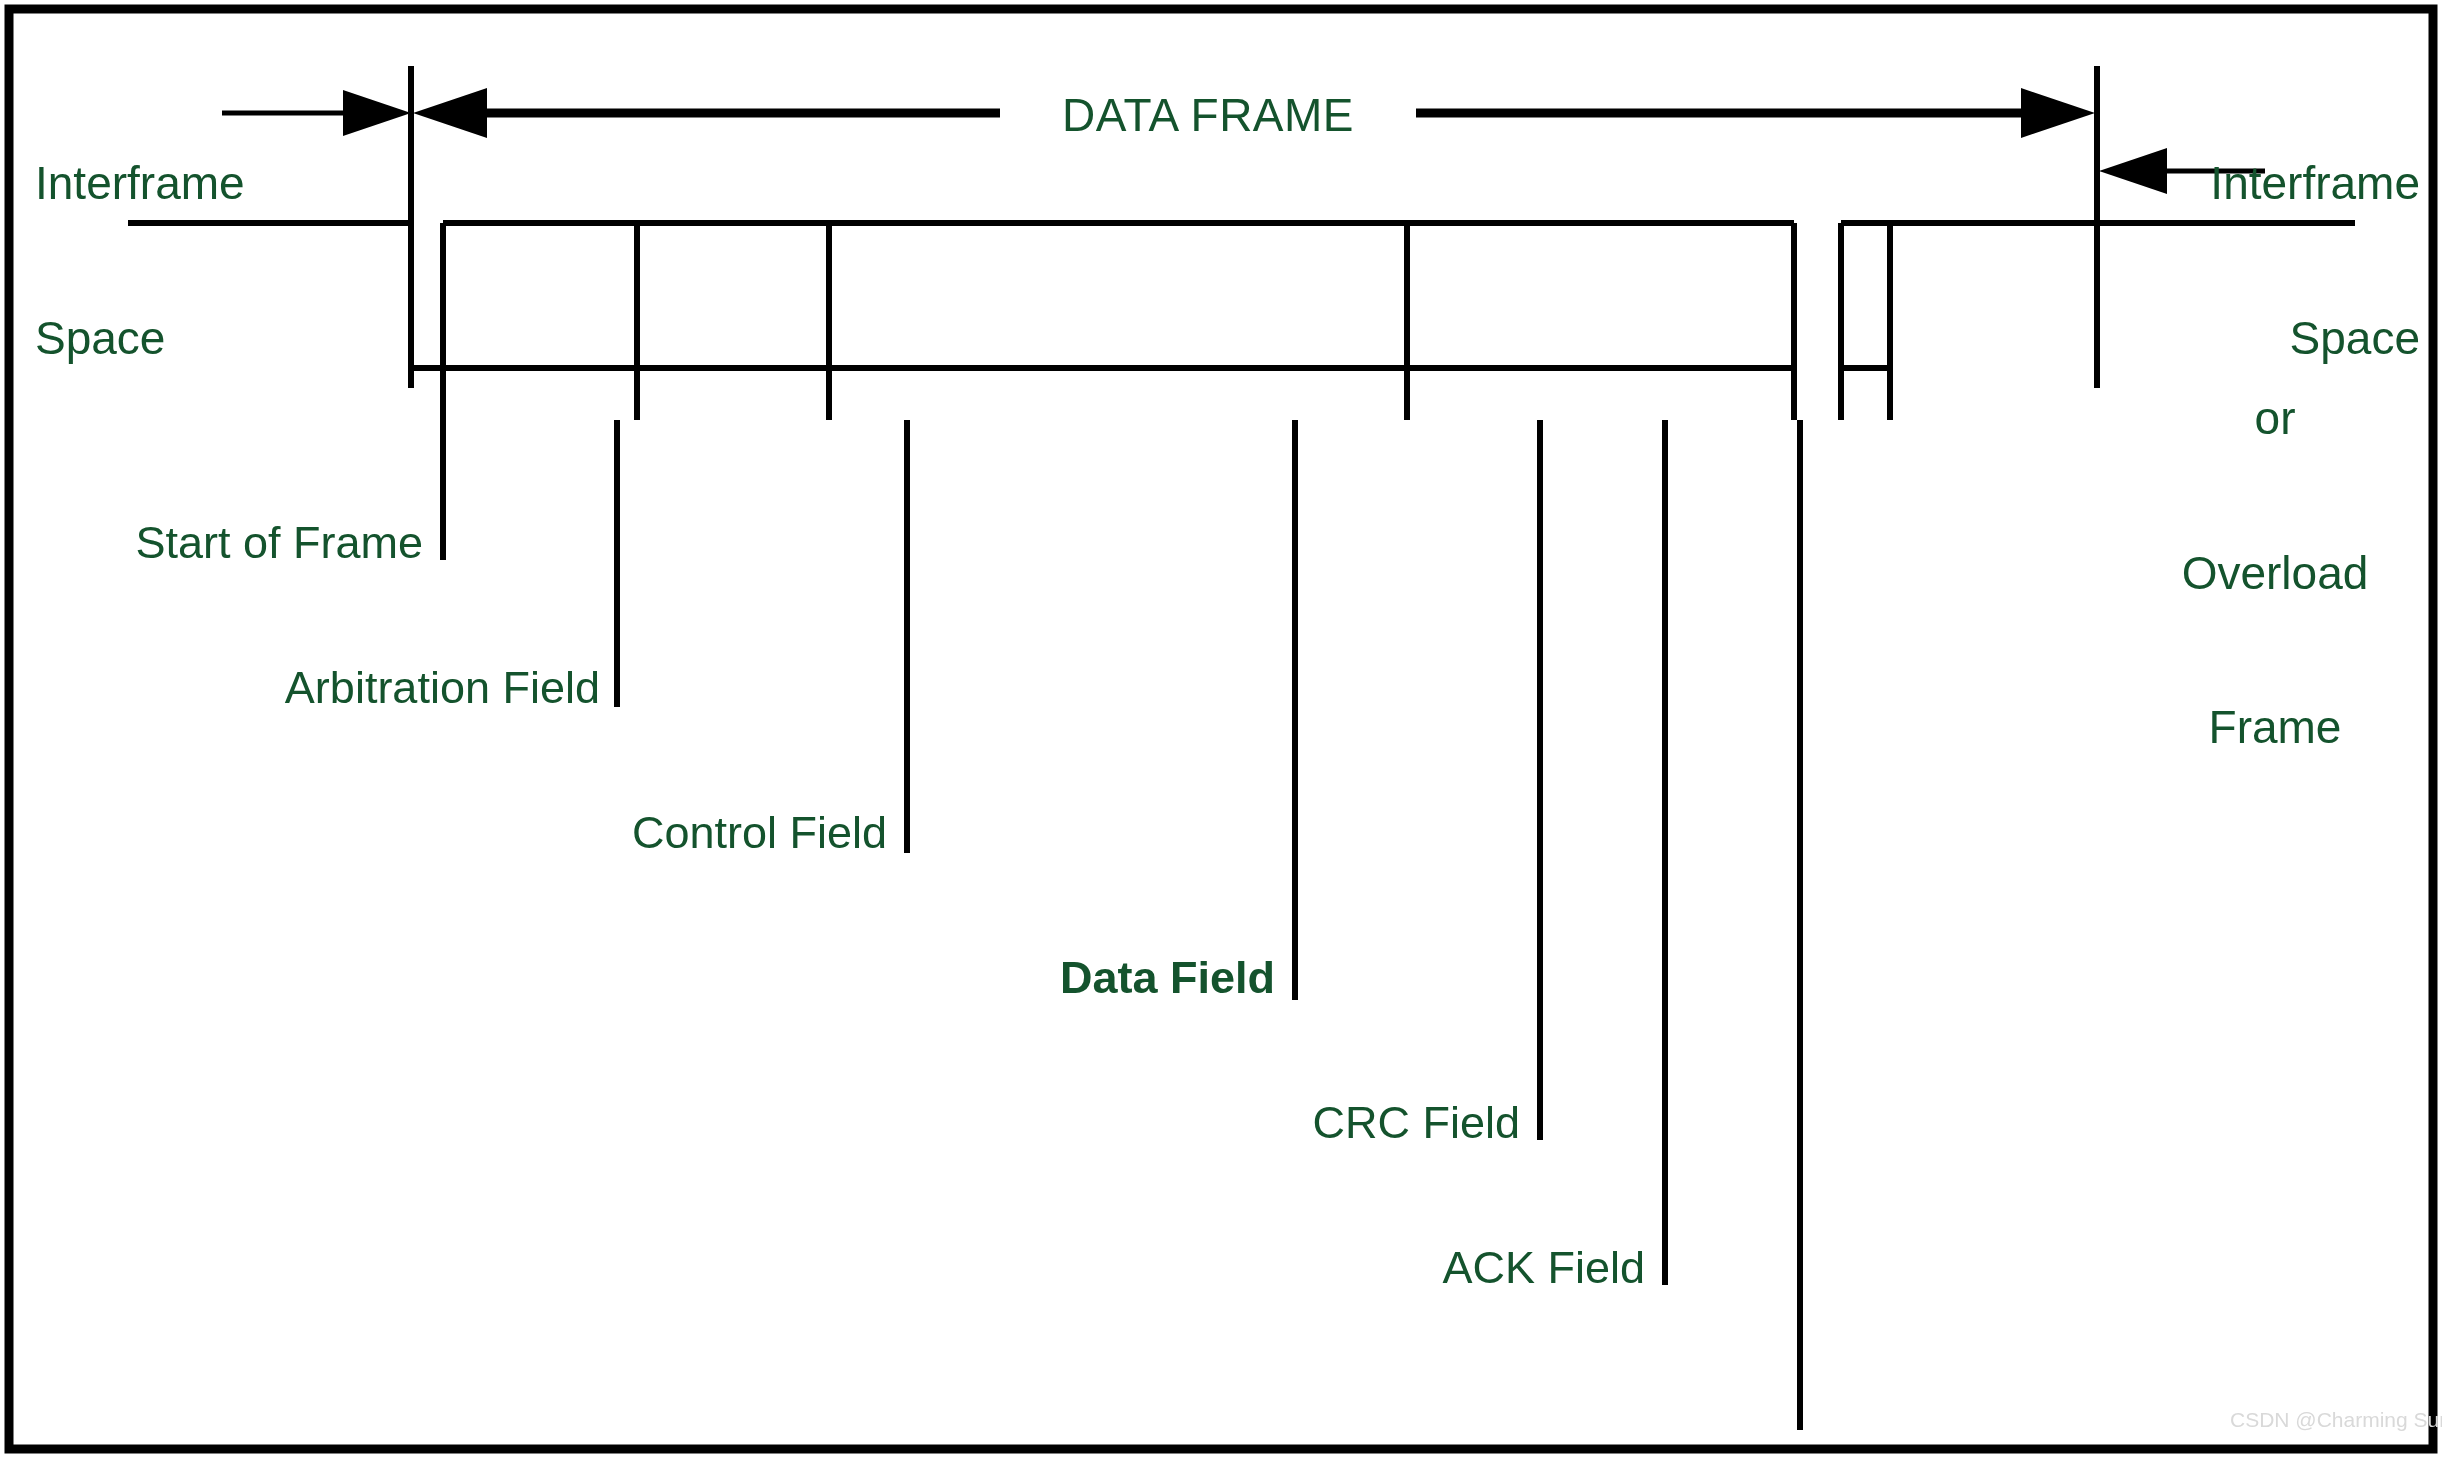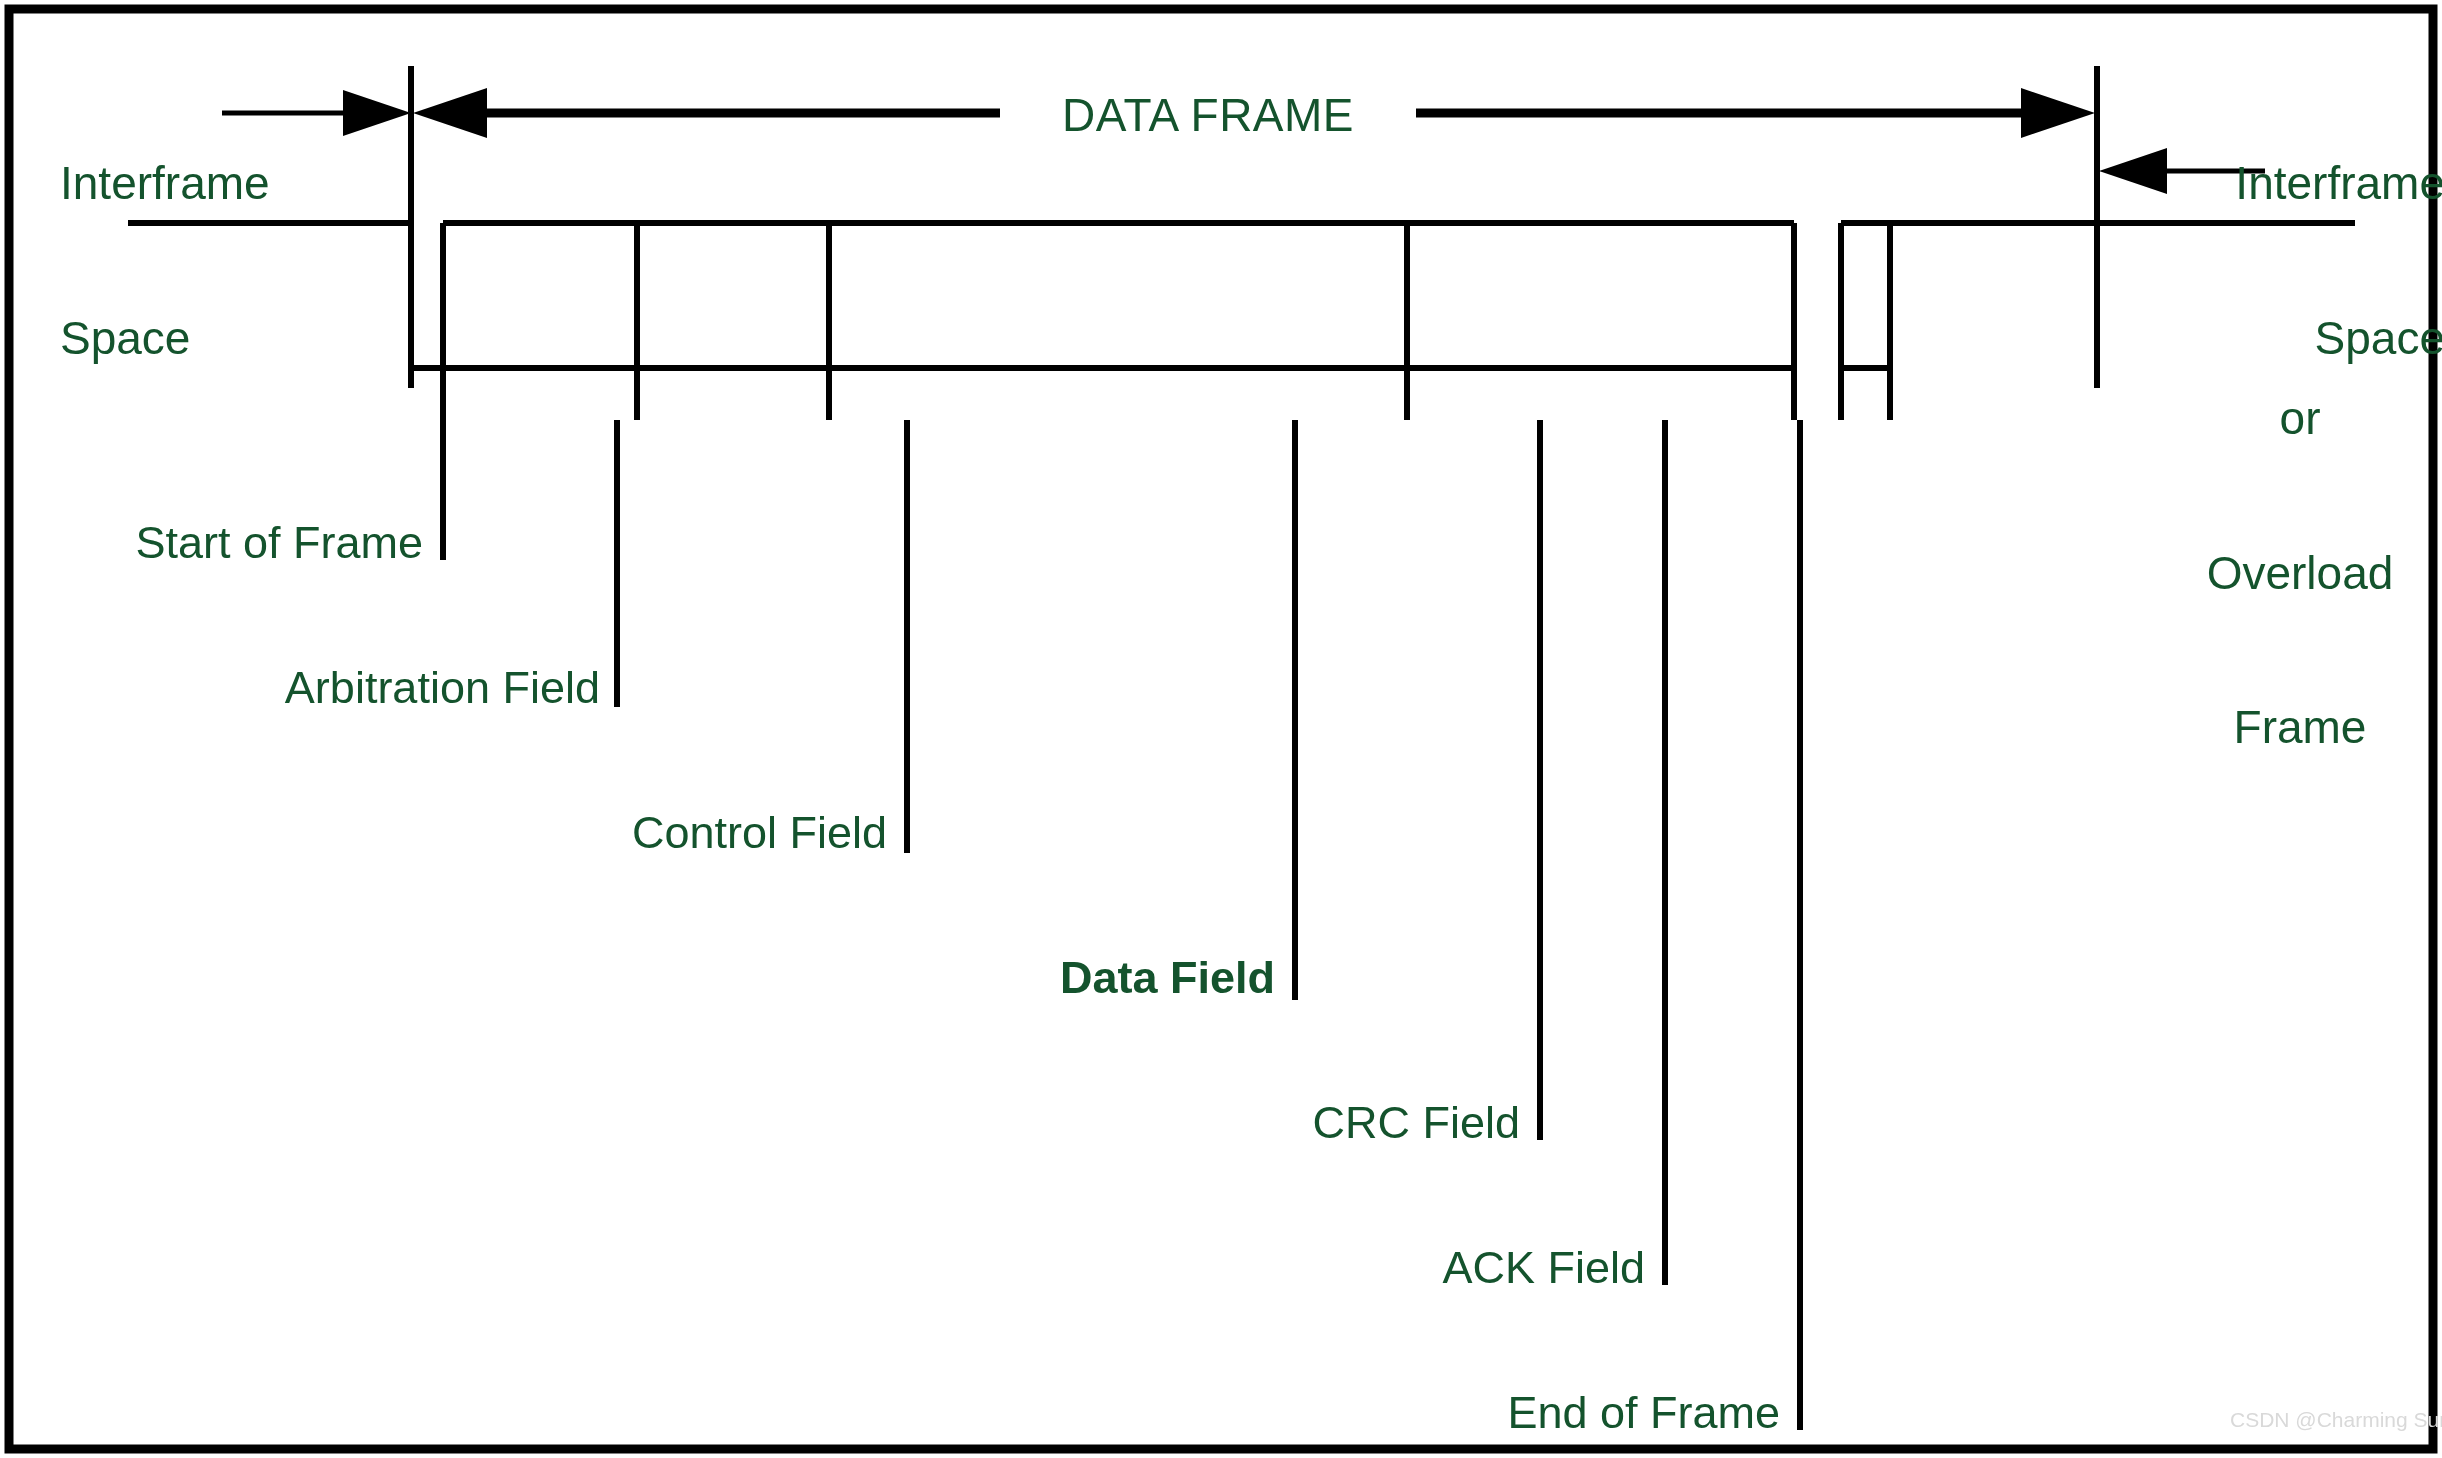--- a/index.html
+++ b/index.html
@@ -22,21 +22,21 @@
     width: 2442px;
     height: 1458px;
   }
   .lbl {
     position: absolute;
     color: #14532d;
     font-family: "Liberation Sans", sans-serif;
     white-space: pre;
     line-height: 1.12;
   }
-  .t-big   { font-size: 46px; margin-left: 25px; }
+  .t-big   { font-size: 46px; }
   .t-title { font-size: 46px; letter-spacing: 0.5px; }
   .t-lead  { font-size: 45px; }
   .right-al { text-align: right; }
   .center-al { text-align: center; }
   .watermark {
     position: absolute;
     color: #d9d9d9;
     font-size: 21px;
     font-family: "Liberation Sans", sans-serif;
     white-space: pre;
@@ -128,17 +128,16 @@
   <div class="lbl t-lead right-al" style="left:180px; top:663px; width:420px;">Arbitration Field</div>
 
   <div class="lbl t-lead right-al" style="left:517px; top:808px; width:370px;">Control Field</div>
 
   <div class="lbl t-lead right-al" style="left:915px; top:953px; width:360px;font-weight:bold;">Data Field</div>
 
   <div class="lbl t-lead right-al" style="left:1160px; top:1098px; width:360px;">CRC Field</div>
 
   <div class="lbl t-lead right-al" style="left:1285px; top:1243px; width:360px;">ACK Field</div>
 
-  <div class="lbl t-lead right-al" style="left:1360px; top:1388px; width:420px;">End of Frame</div>
 
   <div class="watermark" style="left:2230px; top:1408px;">CSDN @Charming Sun</div>
 
 </div>
 
 </body></html>

